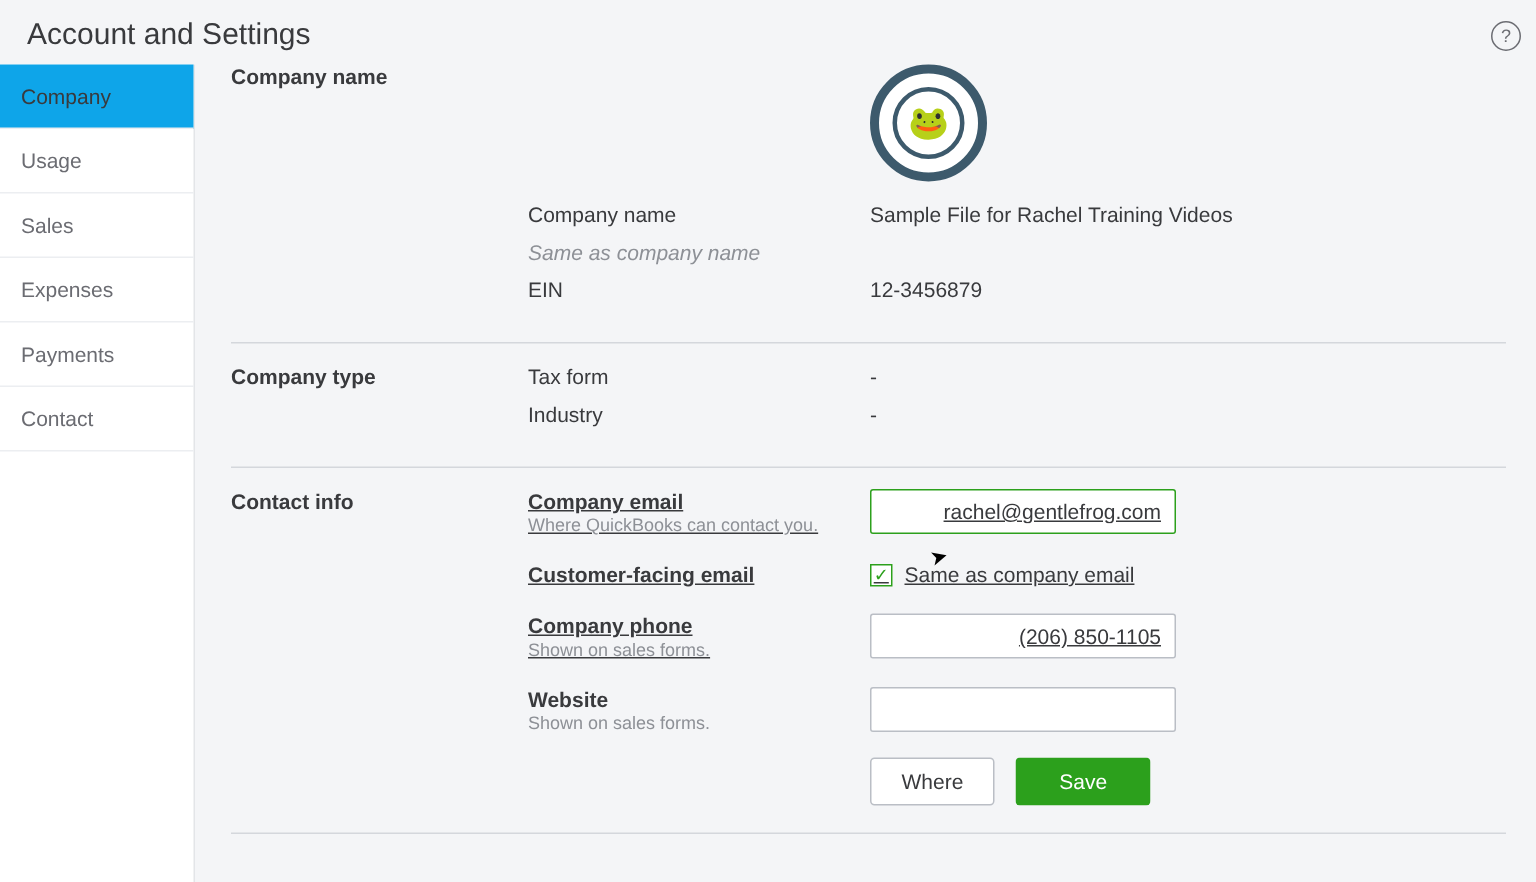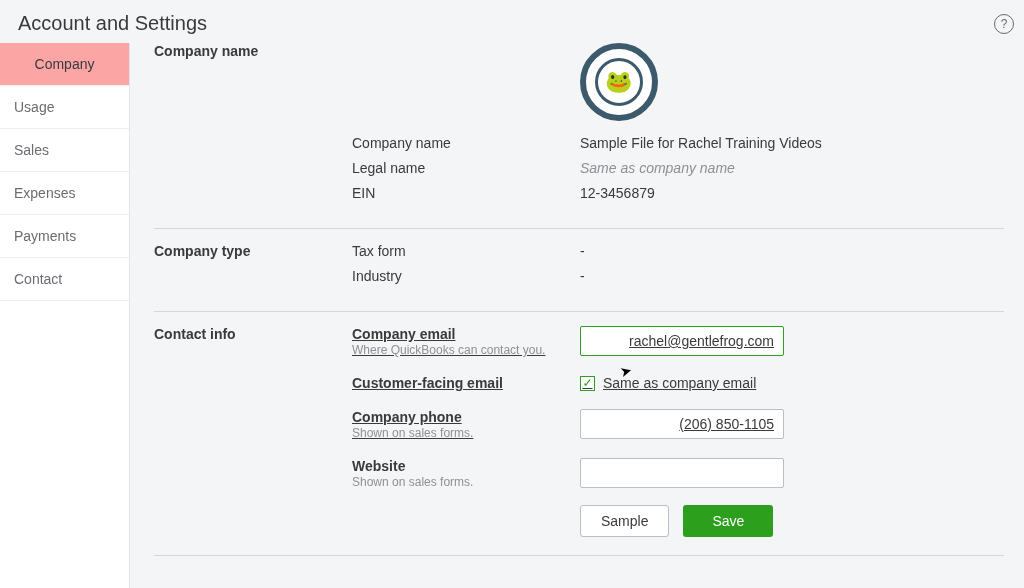--- a/index.html
+++ b/index.html
@@ -48,23 +48,22 @@
       border-right: 1px solid #e3e5e8;
     }
     .sidebar-item {
       padding: 13px 14px;
       font-size: 14px;
       color: #6b6c72;
       border-bottom: 1px solid #eceef1;
       cursor: pointer;
     }
     .sidebar-item.active {
-      background: #fca5a5;
-      color: #393a3d;
-      text-align: center;
+      background: #0ea5e9;
+      color: #393a3d;
     }
     .content {
       flex: 1;
       padding: 0 20px 0 24px;
       background: #f4f5f7;
     }
     .section {
       display: flex;
       padding: 14px 0 18px;
       border-bottom: 1px solid #d4d7dc;
@@ -236,21 +235,20 @@
         <div class="logo-wrap">
           <div class="logo-circle">
             <div class="logo-inner">🐸</div>
           </div>
         </div>
         <div class="row">
           <div class="row-label">Company name</div>
           <div class="row-value">Sample File for Rachel Training Videos</div>
         </div>
         <div class="row">
-          <div class="row-label">Legal name</div>
           <div class="row-value placeholder">Same as company name</div>
         </div>
         <div class="row">
           <div class="row-label">EIN</div>
           <div class="row-value">12-3456879</div>
         </div>
       </div>
     </div>
 
     <div class="section">
@@ -294,21 +292,21 @@
           <input type="text" class="input-text" value="(206) 850-1105" style="">
         </div>
         <div class="row">
           <div class="row-label bold">
             <span>Website</span>
             <div class="row-sub">Shown on sales forms.</div>
           </div>
           <input type="text" class="input-text" value="" style="">
         </div>
         <div class="button-row">
-          <button class="btn btn-cancel">Sample</button>
+          <button class="btn btn-cancel">Where</button>
           <button class="btn btn-save">Save</button>
         </div>
       </div>
     </div>
 
     <div class="section">
       
       
     </div>
 

